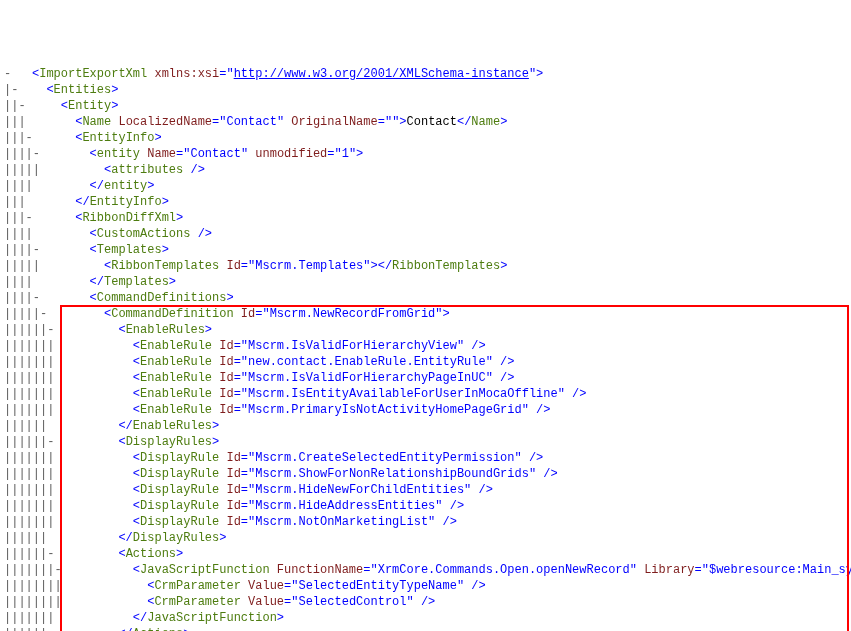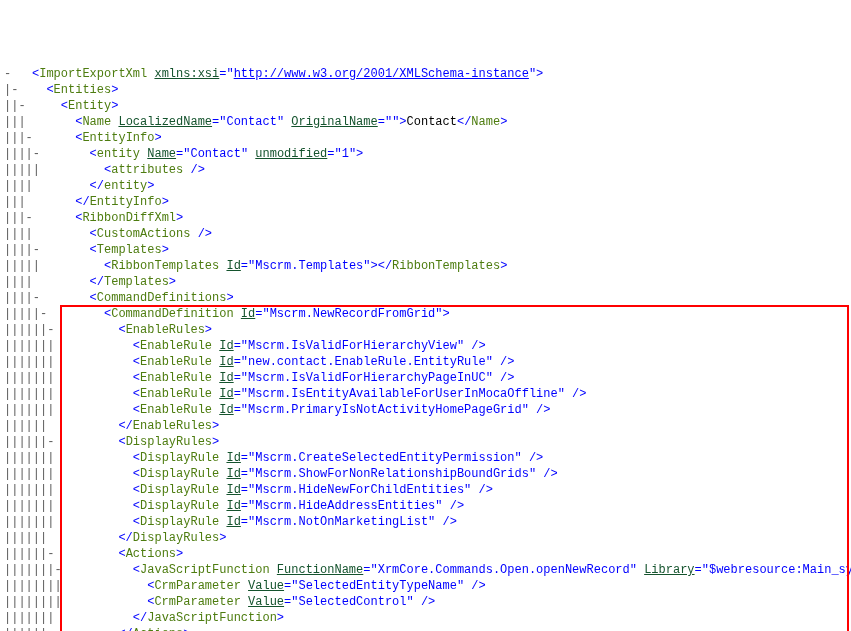--- a/index.html
+++ b/index.html
@@ -21,21 +21,21 @@
     display: inline-block;
     width: 28px;
     color: #5a5a5a;
     text-align: left;
     vertical-align: top;
     user-select: none;
   }
   .code { display: inline; }
   .punct { color: #0000ff; }
   .tag { color: #4d7c0f; }
-  .attr-name { color: #14532d; text-decoration: underline; }
+  .attr-name { color: #7f1d1d; }
   .attr-val { color: #0000ff; }
   .text-node { color: #000000; }
   .url { color: #0000ff; text-decoration: underline; }
 
   .highlight-box {
     position: absolute;
     border: 2px solid #ff0000;
     pointer-events: none;
   }
   .hl-wrapper { position: relative; }

